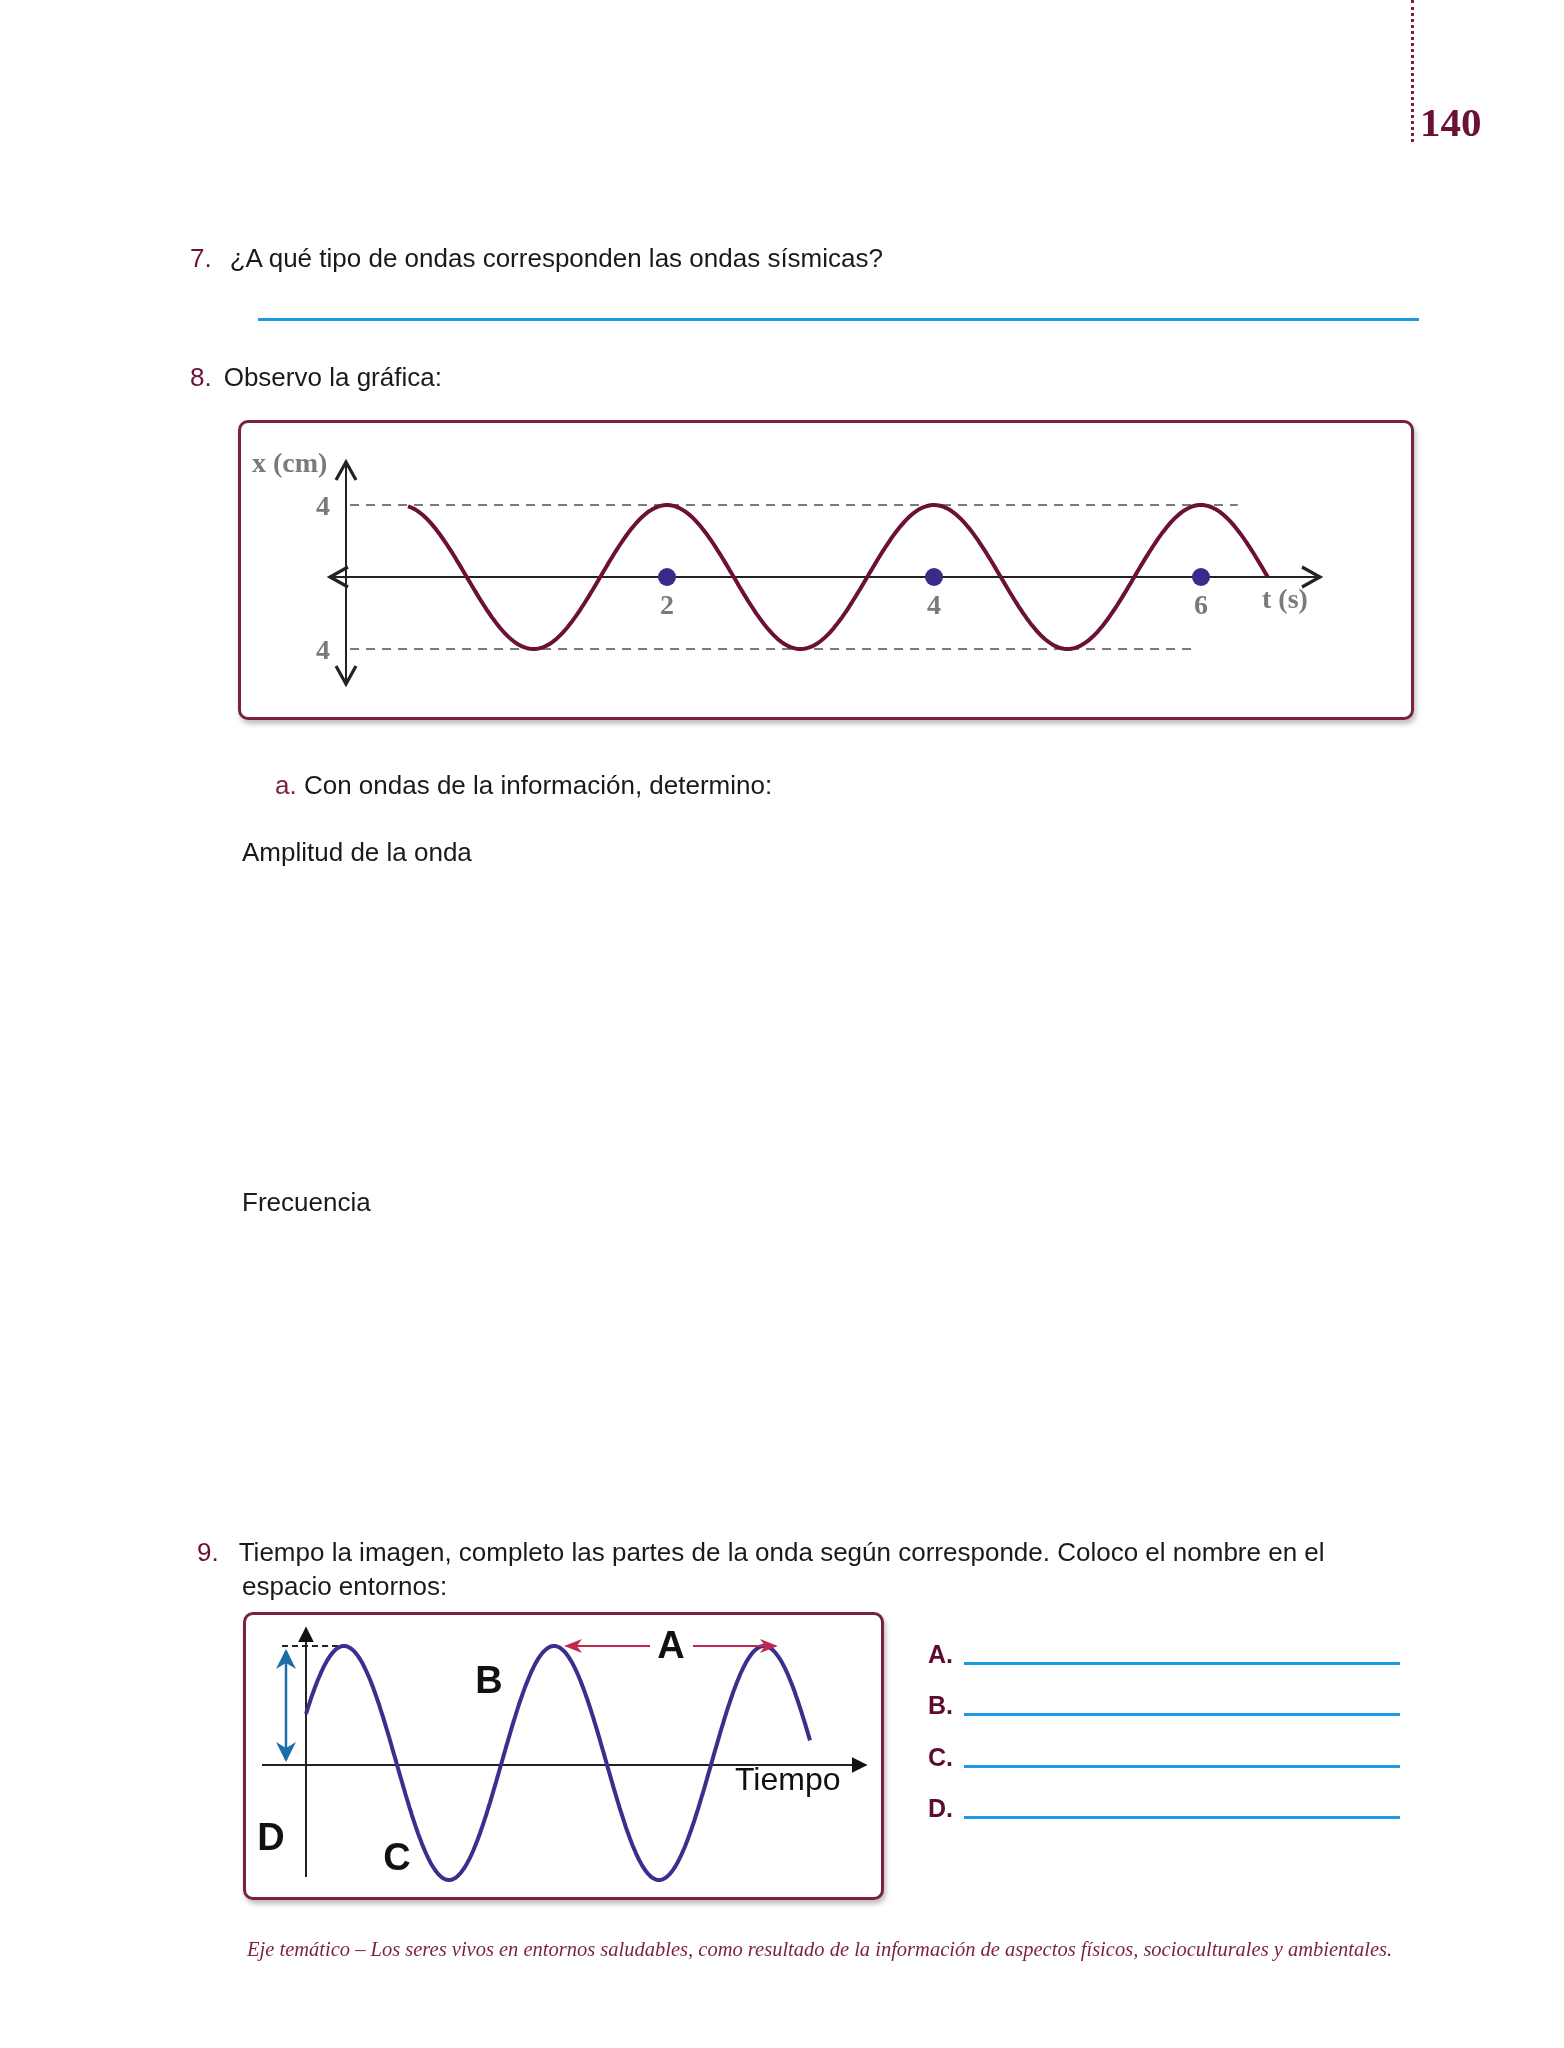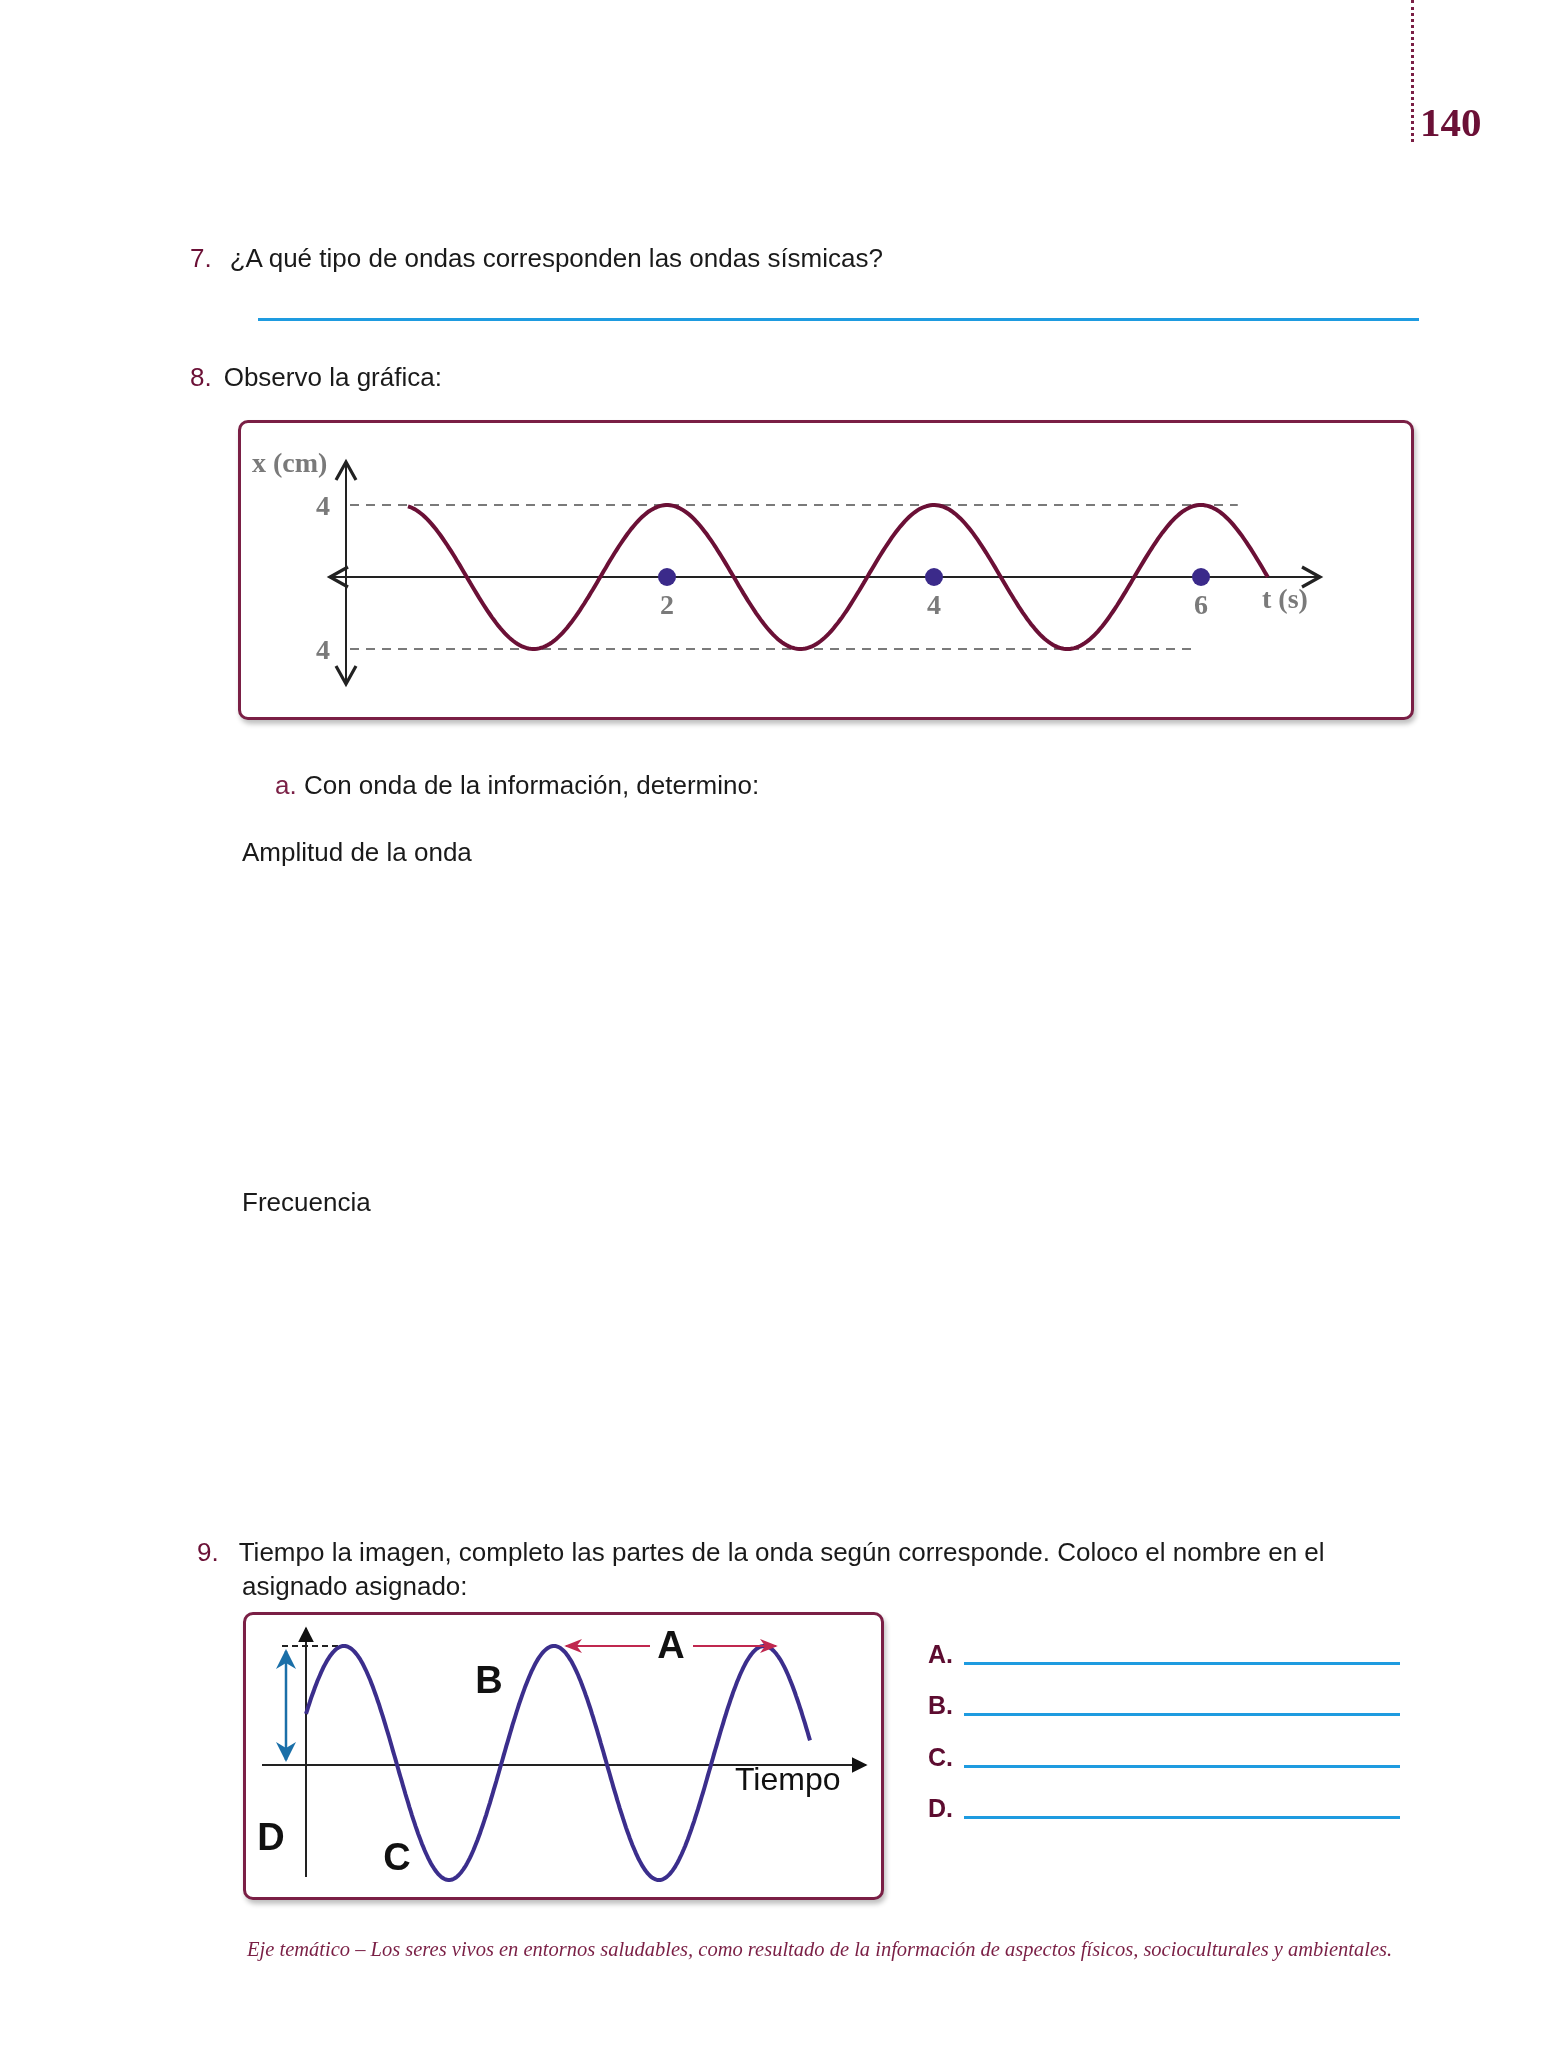--- a/index.html
+++ b/index.html
@@ -68,31 +68,31 @@
   <text id="ytick-bot" x="330" y="659" font-size="28" font-weight="bold" fill="#7a7a7a" text-anchor="end">4</text>
   <g id="xticks1">
       <text x="667" y="614" text-anchor="middle" font-size="28" font-weight="bold" fill="#7a7a7a">2</text>
       <text x="934" y="614" text-anchor="middle" font-size="28" font-weight="bold" fill="#7a7a7a">4</text>
       <text x="1201" y="614" text-anchor="middle" font-size="28" font-weight="bold" fill="#7a7a7a">6</text>
     </g>
 </svg>
 
 <div class="sub" style="left:275px; top:770px;">
   <span class="sub-letter">a.</span>
-  <span>Con onda de la información, determino:</span>
+  <span>Con ondas de la información, determino:</span>
 </div>
 <div class="label" style="left:242px; top:837px;">Amplitud de la onda</div>
 <div class="abs" style="left:242px; top:875px; width:1170px; height:300px;"></div>
 <div class="label" style="left:242px; top:1187px;">Frecuencia</div>
 <div class="abs" style="left:242px; top:1225px; width:1170px; height:300px;"></div>
 
 <div class="q" style="left:197px; top:1535px;">
   <span class="qnum" style="margin-right:20px;">9.</span><span>Tiempo la imagen, completo las partes de la onda según corresponde. Coloco el nombre en el</span>
 </div>
-<div class="q" style="left:242px; top:1569px;">asignado asignado:</div>
+<div class="q" style="left:242px; top:1569px;">espacio entornos:</div>
 
 <div class="box" style="left:243px; top:1612px; width:635px; height:282px;"></div>
 <svg id="chart2" class="abs" style="left:0; top:1580px;" width="1000" height="340">
   <defs>
     <marker id="arrowSolid" viewBox="0 0 10 10" refX="9" refY="5" markerWidth="8" markerHeight="8" orient="auto-start-reverse">
       <path d="M0,0 L10,5 L0,10 z" fill="#111"></path>
     </marker>
     <marker id="arrowRed" viewBox="0 0 10 10" refX="9" refY="5" markerWidth="9" markerHeight="9" orient="auto-start-reverse">
       <path d="M0,1 L10,5 L0,9 L3,5 z" fill="#c0284f"></path>
     </marker>

